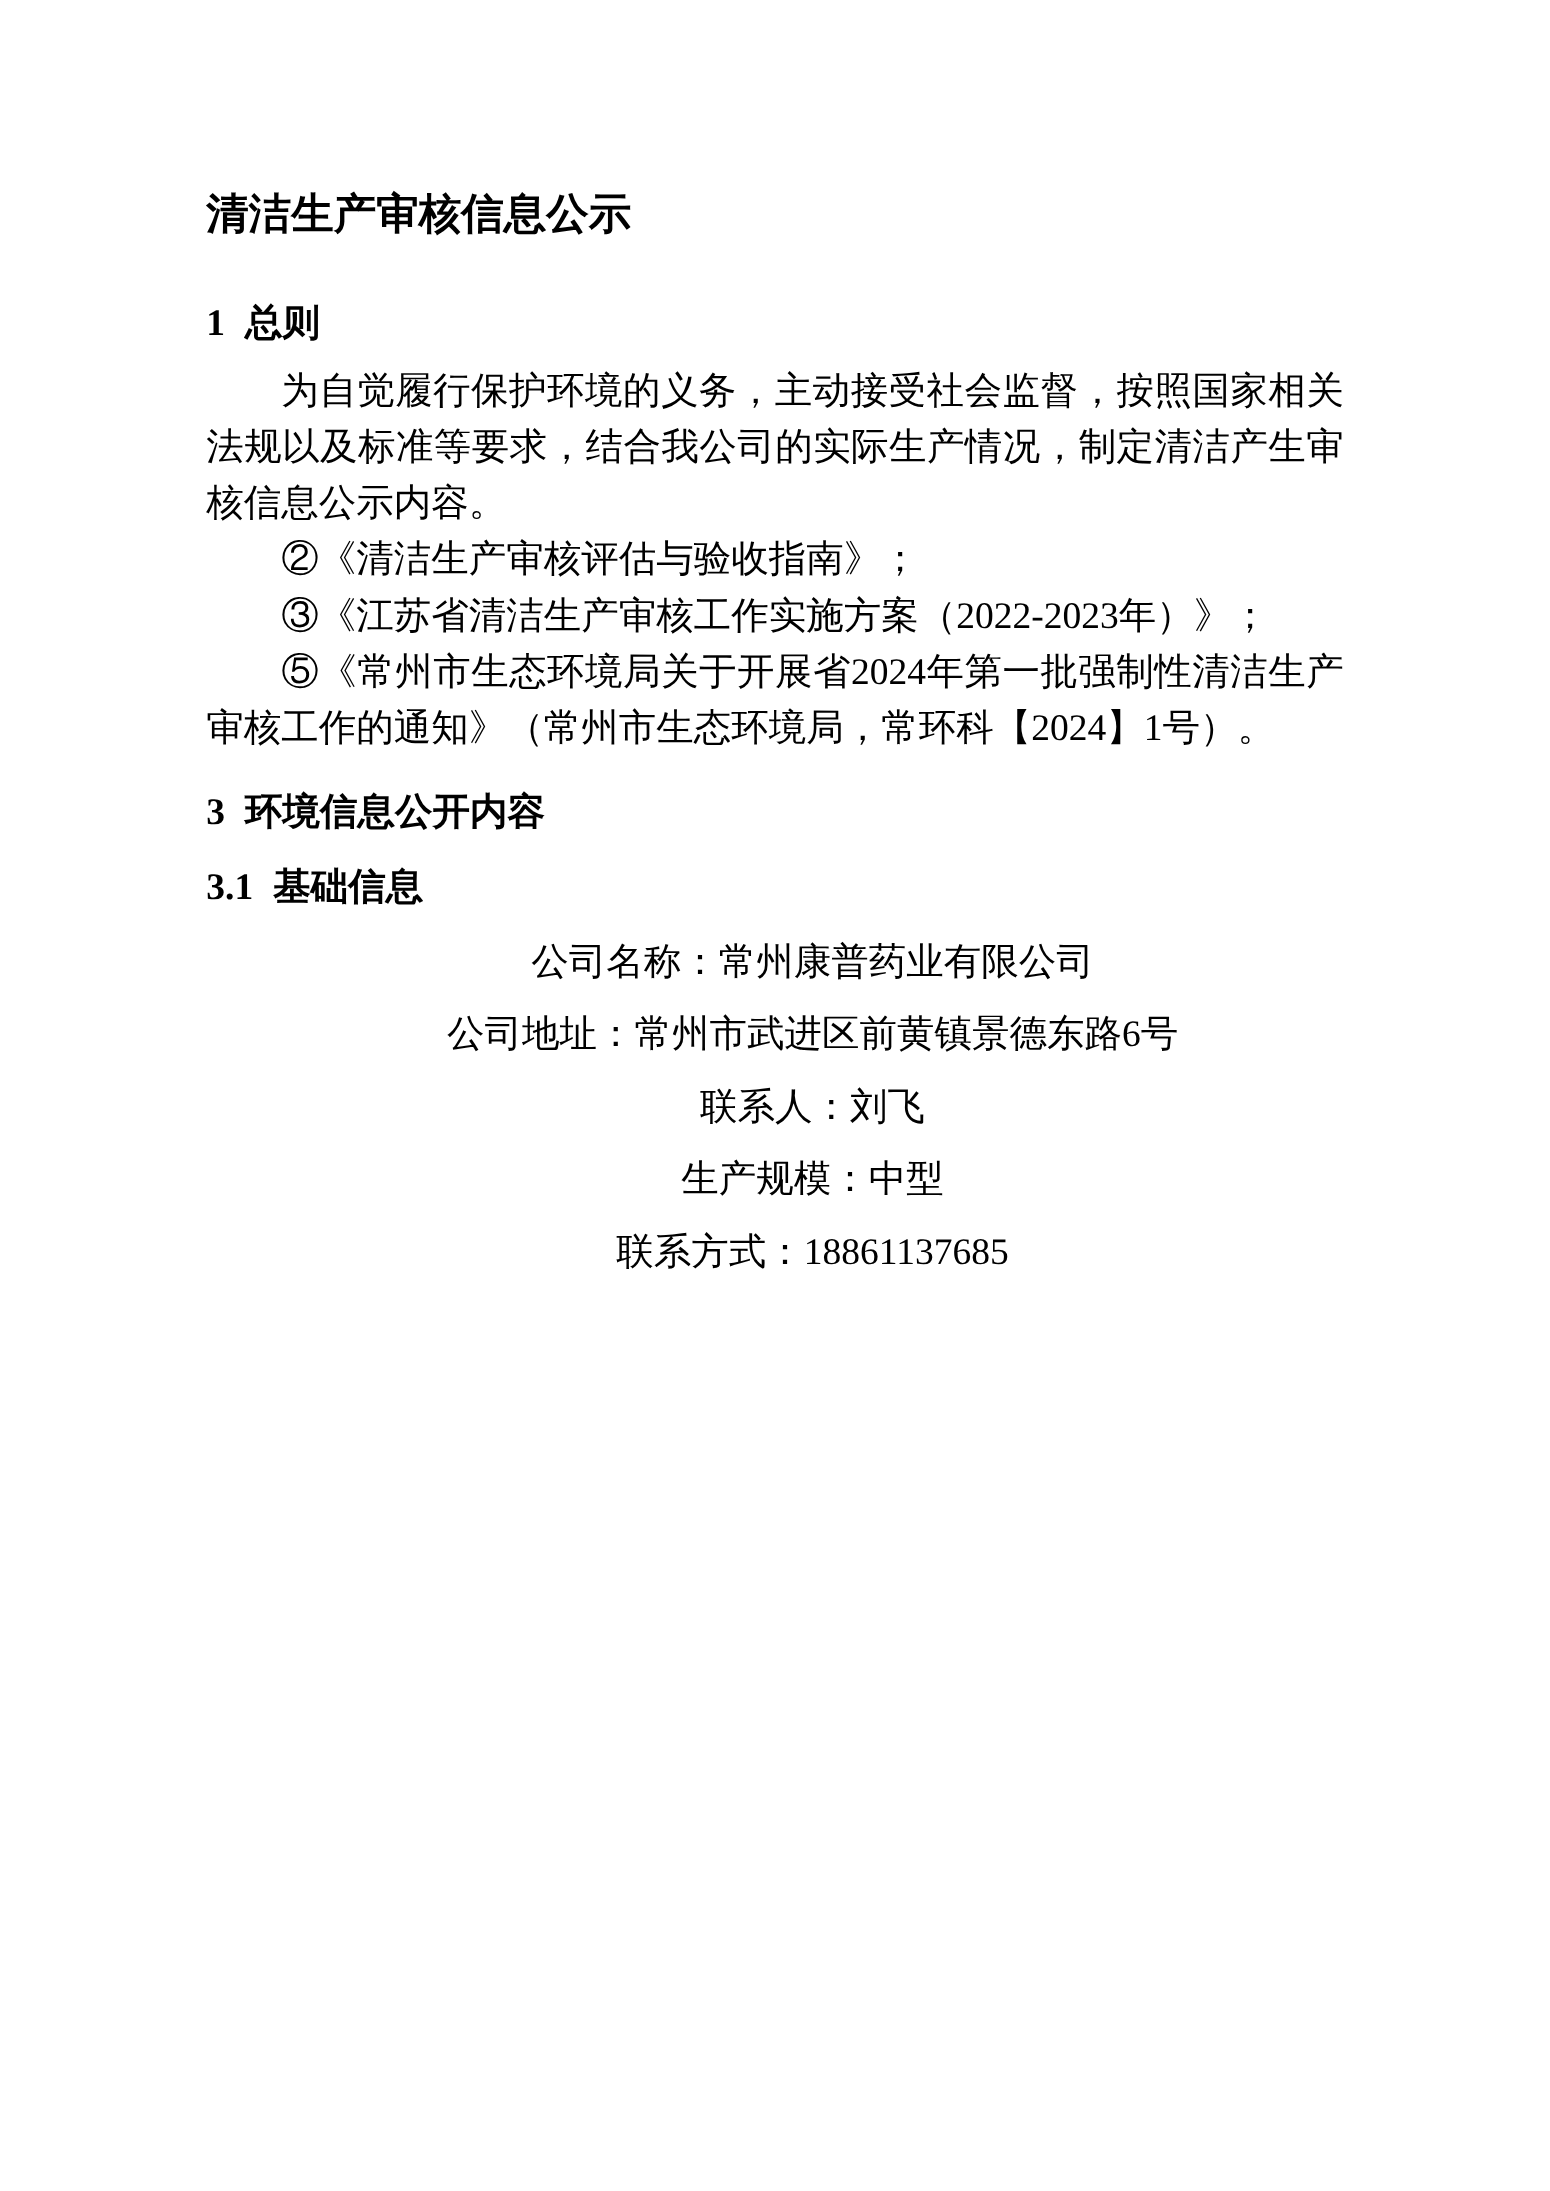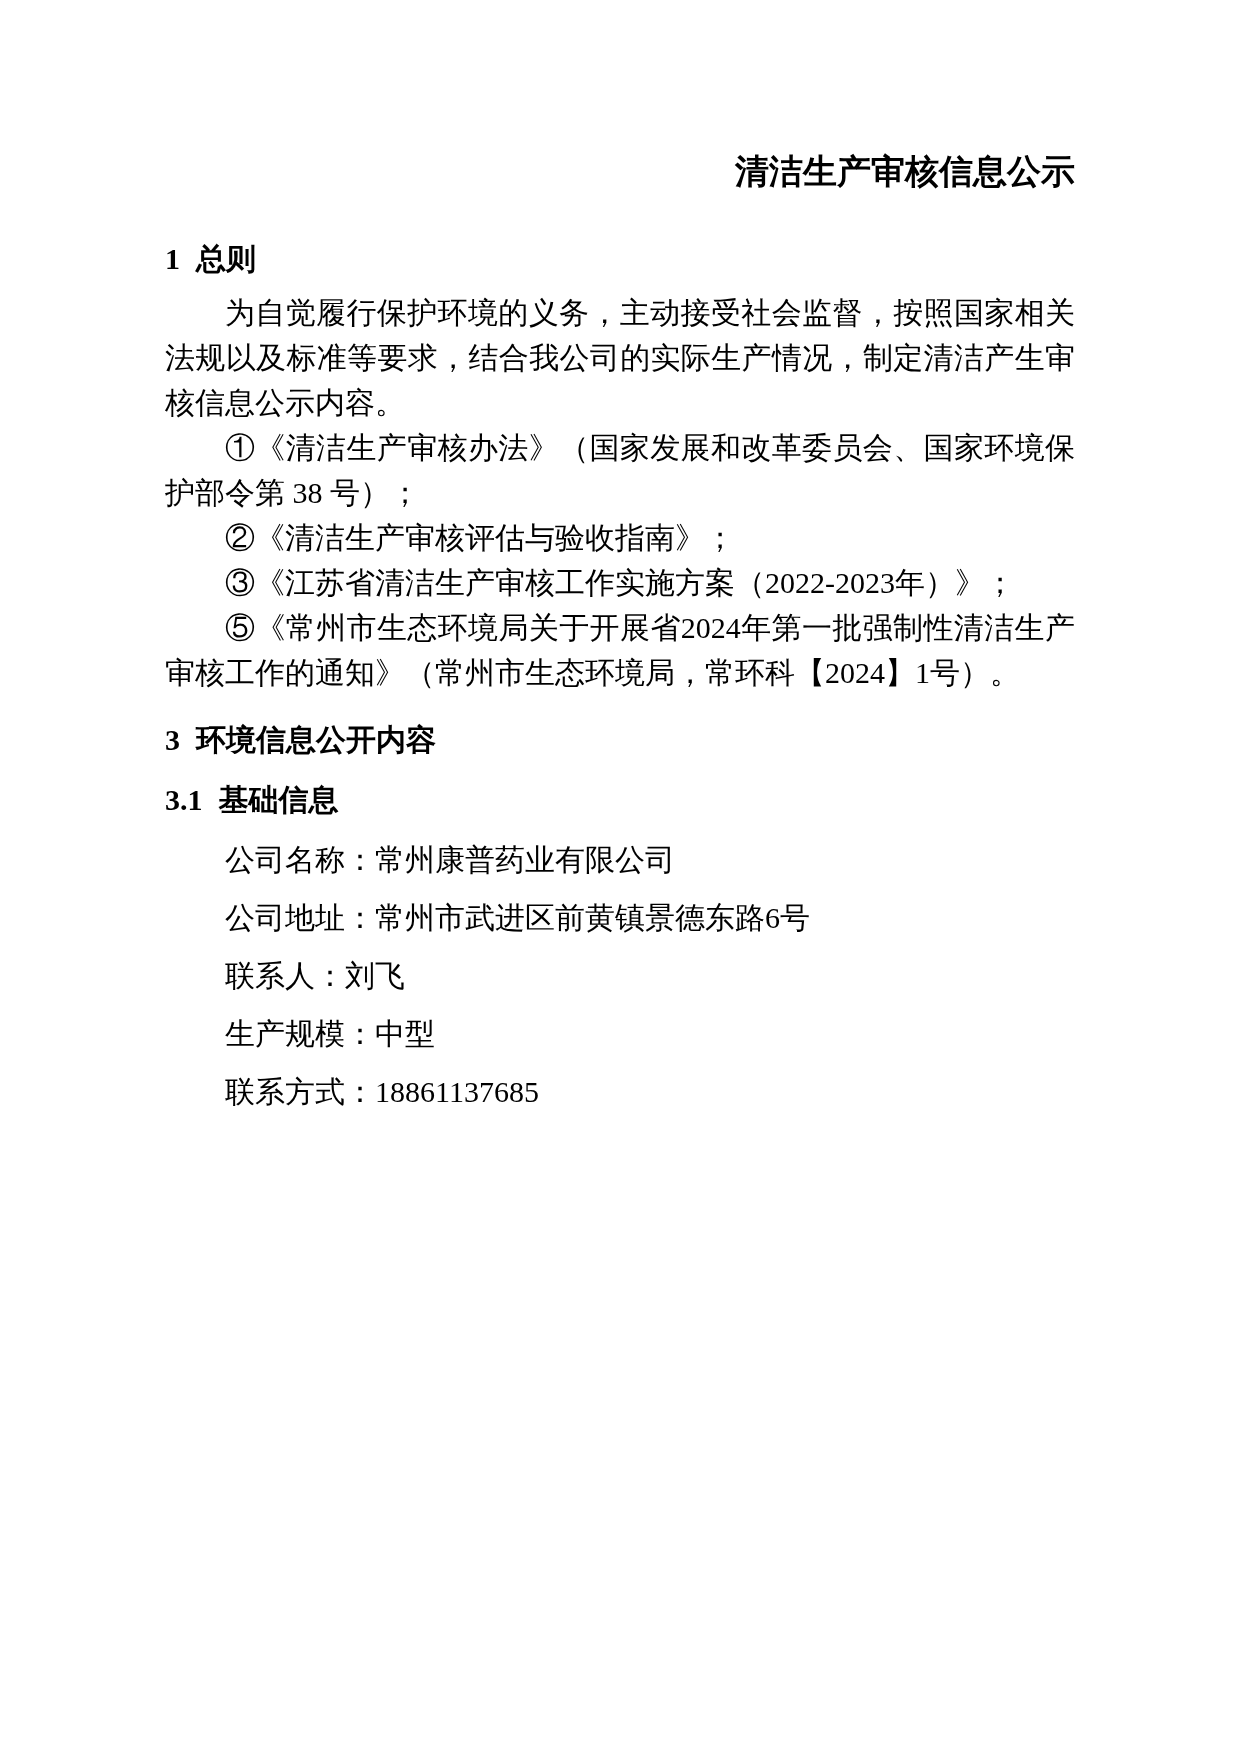--- a/index.html
+++ b/index.html
@@ -16,21 +16,21 @@
     background: #ffffff;
     color: #000000;
     font-family: "Liberation Serif", "DejaVu Serif", serif;
     overflow: hidden;
   }
   .doc-title {
     margin: 0 0 44px 0;
     font-size: 34px;
     line-height: 44px;
     font-weight: 700;
-    text-align: right;
+    text-align: left;
   }
   .h {
     margin: 24px 0 10px 0;
     font-size: 30px;
     line-height: 42px;
     font-weight: 700;
   }
   .h.first {
     margin-top: 4px;
   }
@@ -47,39 +47,38 @@
     line-height: 45px;
     text-align: justify;
     text-justify: inter-ideograph;
     text-indent: 2em;
   }
   .fields {
     margin-top: 8px;
   }
   .fields p.body {
     line-height: 58px;
-    text-align: left;
+    text-align: center;
   }
 </style>
 </head>
 <body>
 
 <div class="page">
 
   <h1 class="doc-title">清洁生产审核信息公示</h1>
 
   <section>
     <h2 class="h first">
       <span class="num">1</span><span>总则</span>
     </h2>
     <p class="body">为自觉履行保护环境的义务，主动接受社会监督，按照国家相关法规以及标准等要求，结合我公司的实际生产情况，制定清洁产生审核信息公示内容。</p>
   </section>
 
   <section>
-    <p class="body">①《清洁生产审核办法》（国家发展和改革委员会、国家环境保护部令第 38 号）；</p>
     <p class="body">②《清洁生产审核评估与验收指南》；</p>
     <p class="body">③《江苏省清洁生产审核工作实施方案（2022-2023年）》；</p>
     <p class="body">⑤《常州市生态环境局关于开展省2024年第一批强制性清洁生产审核工作的通知》（常州市生态环境局，常环科【2024】1号）。</p>
   </section>
 
   <section>
     <h2 class="h">
       <span class="num">3</span><span>环境信息公开内容</span>
     </h2>
 

